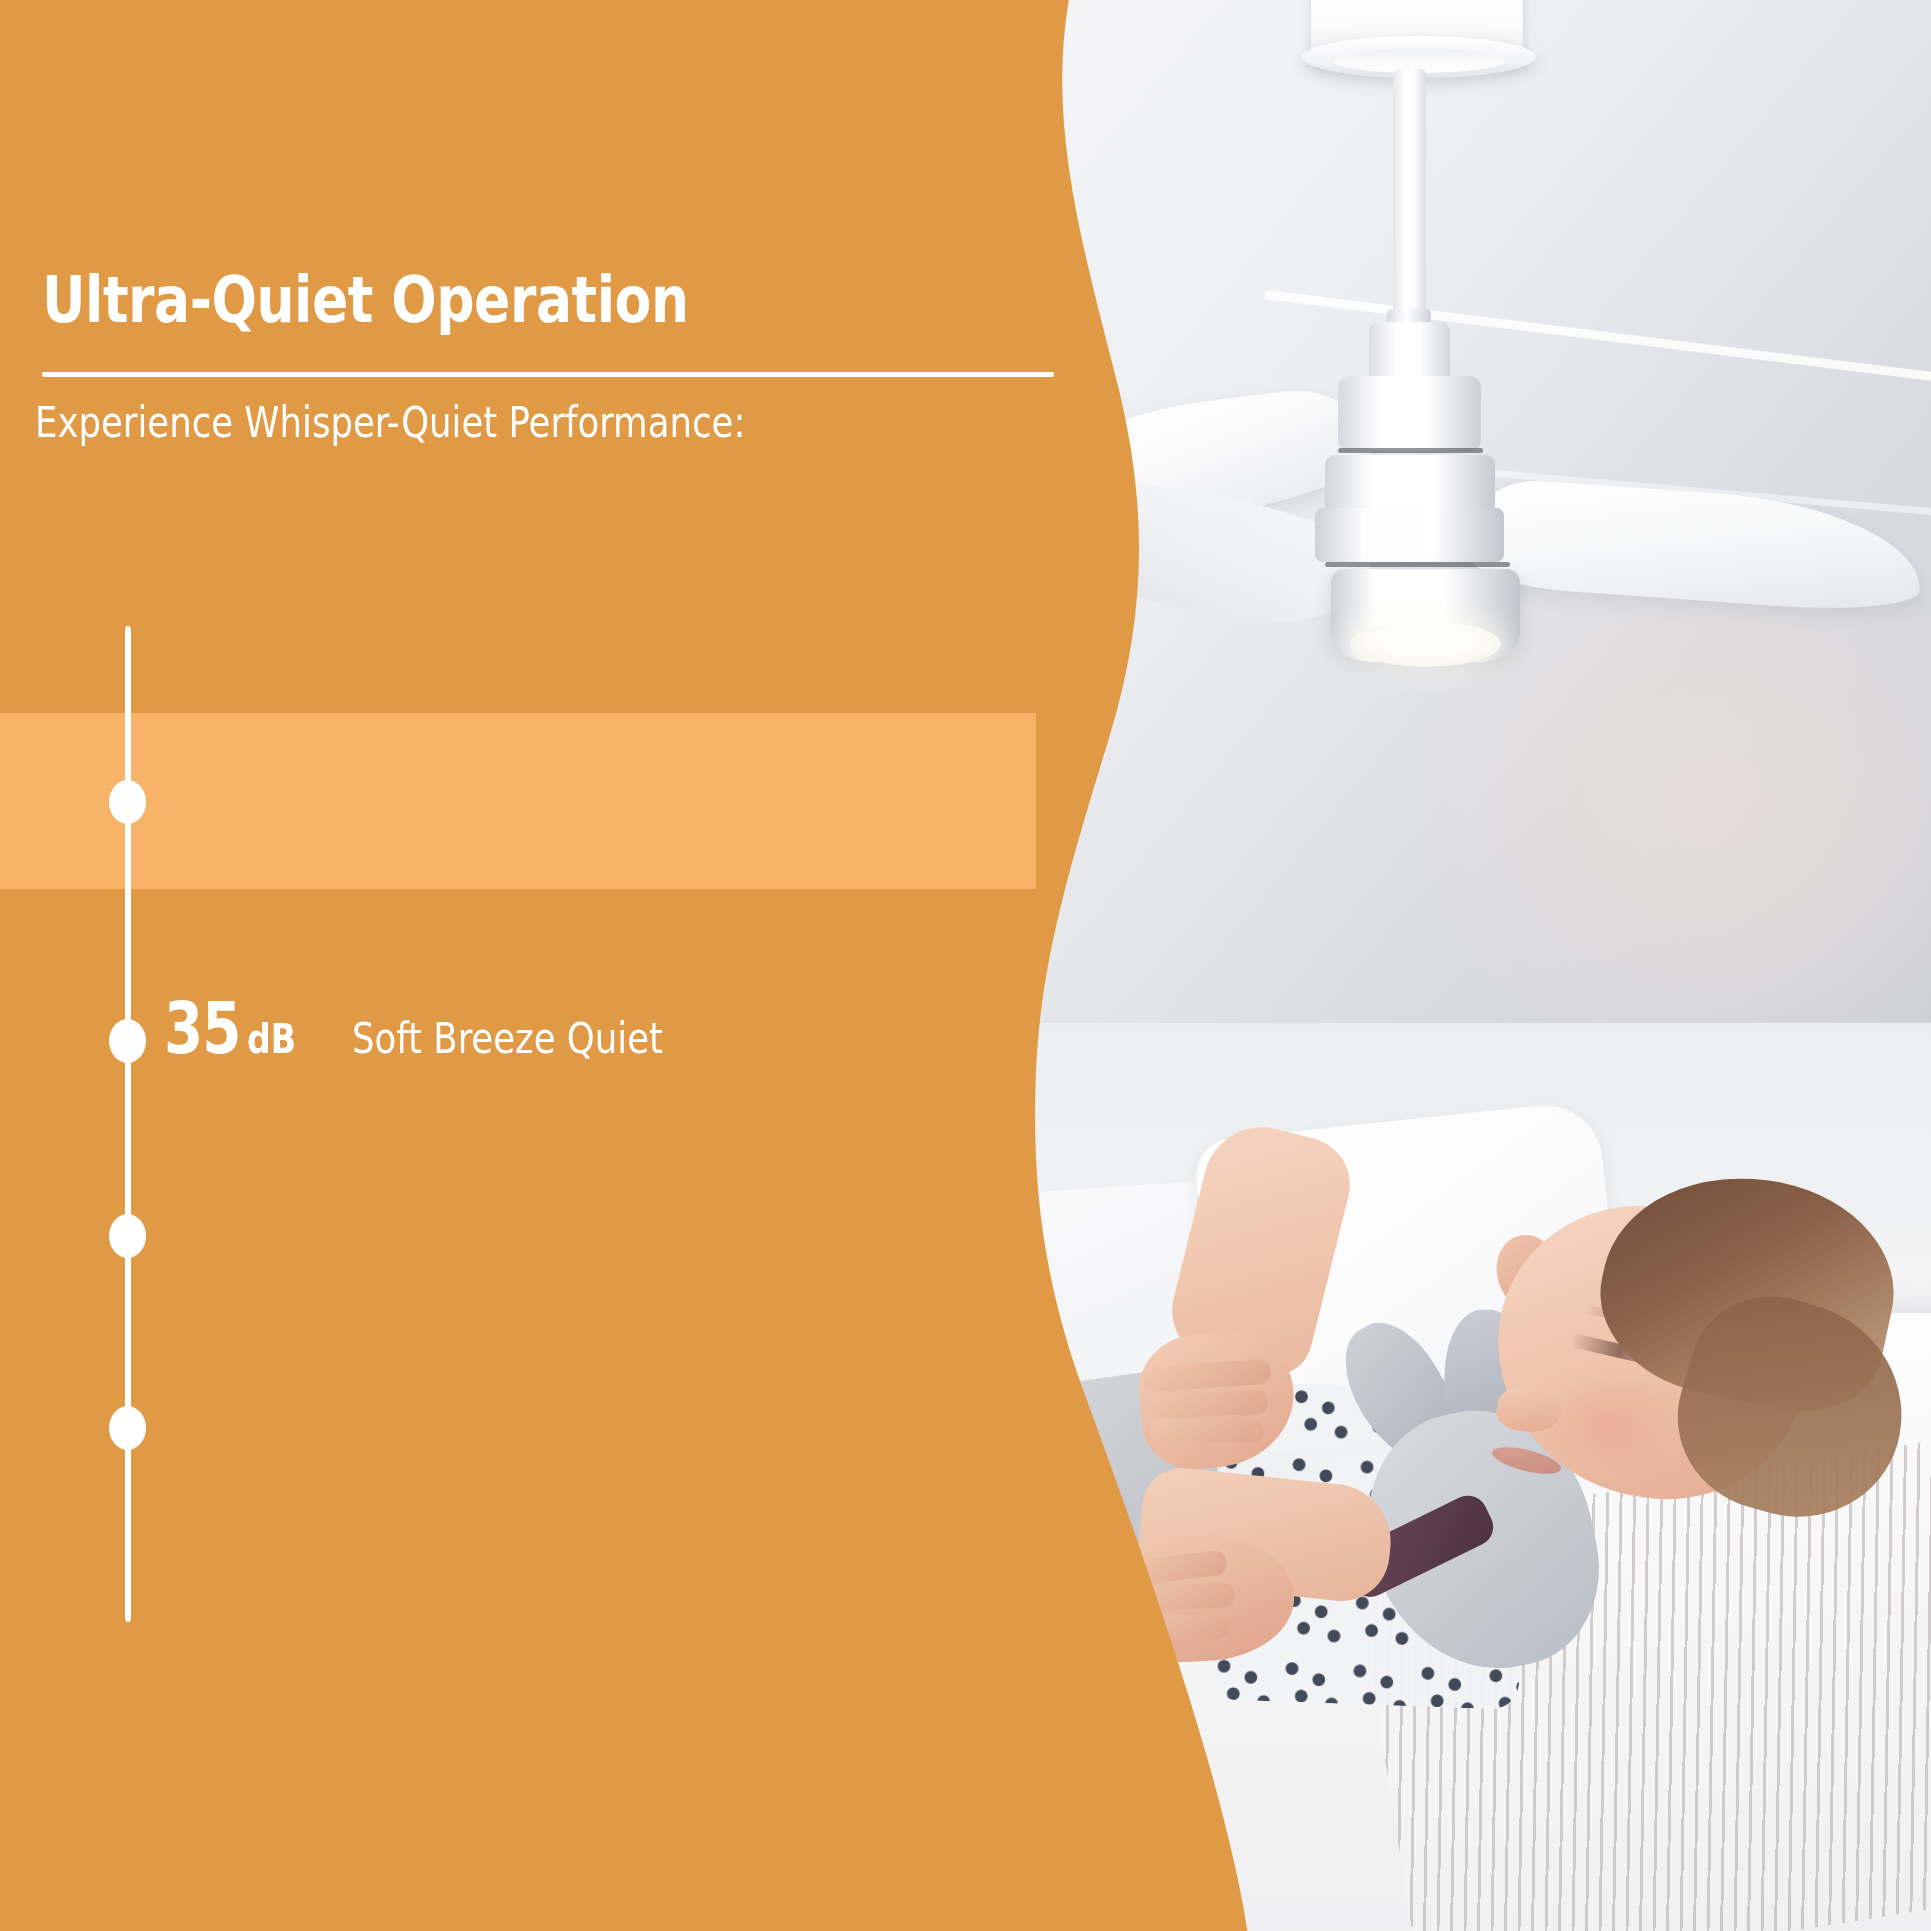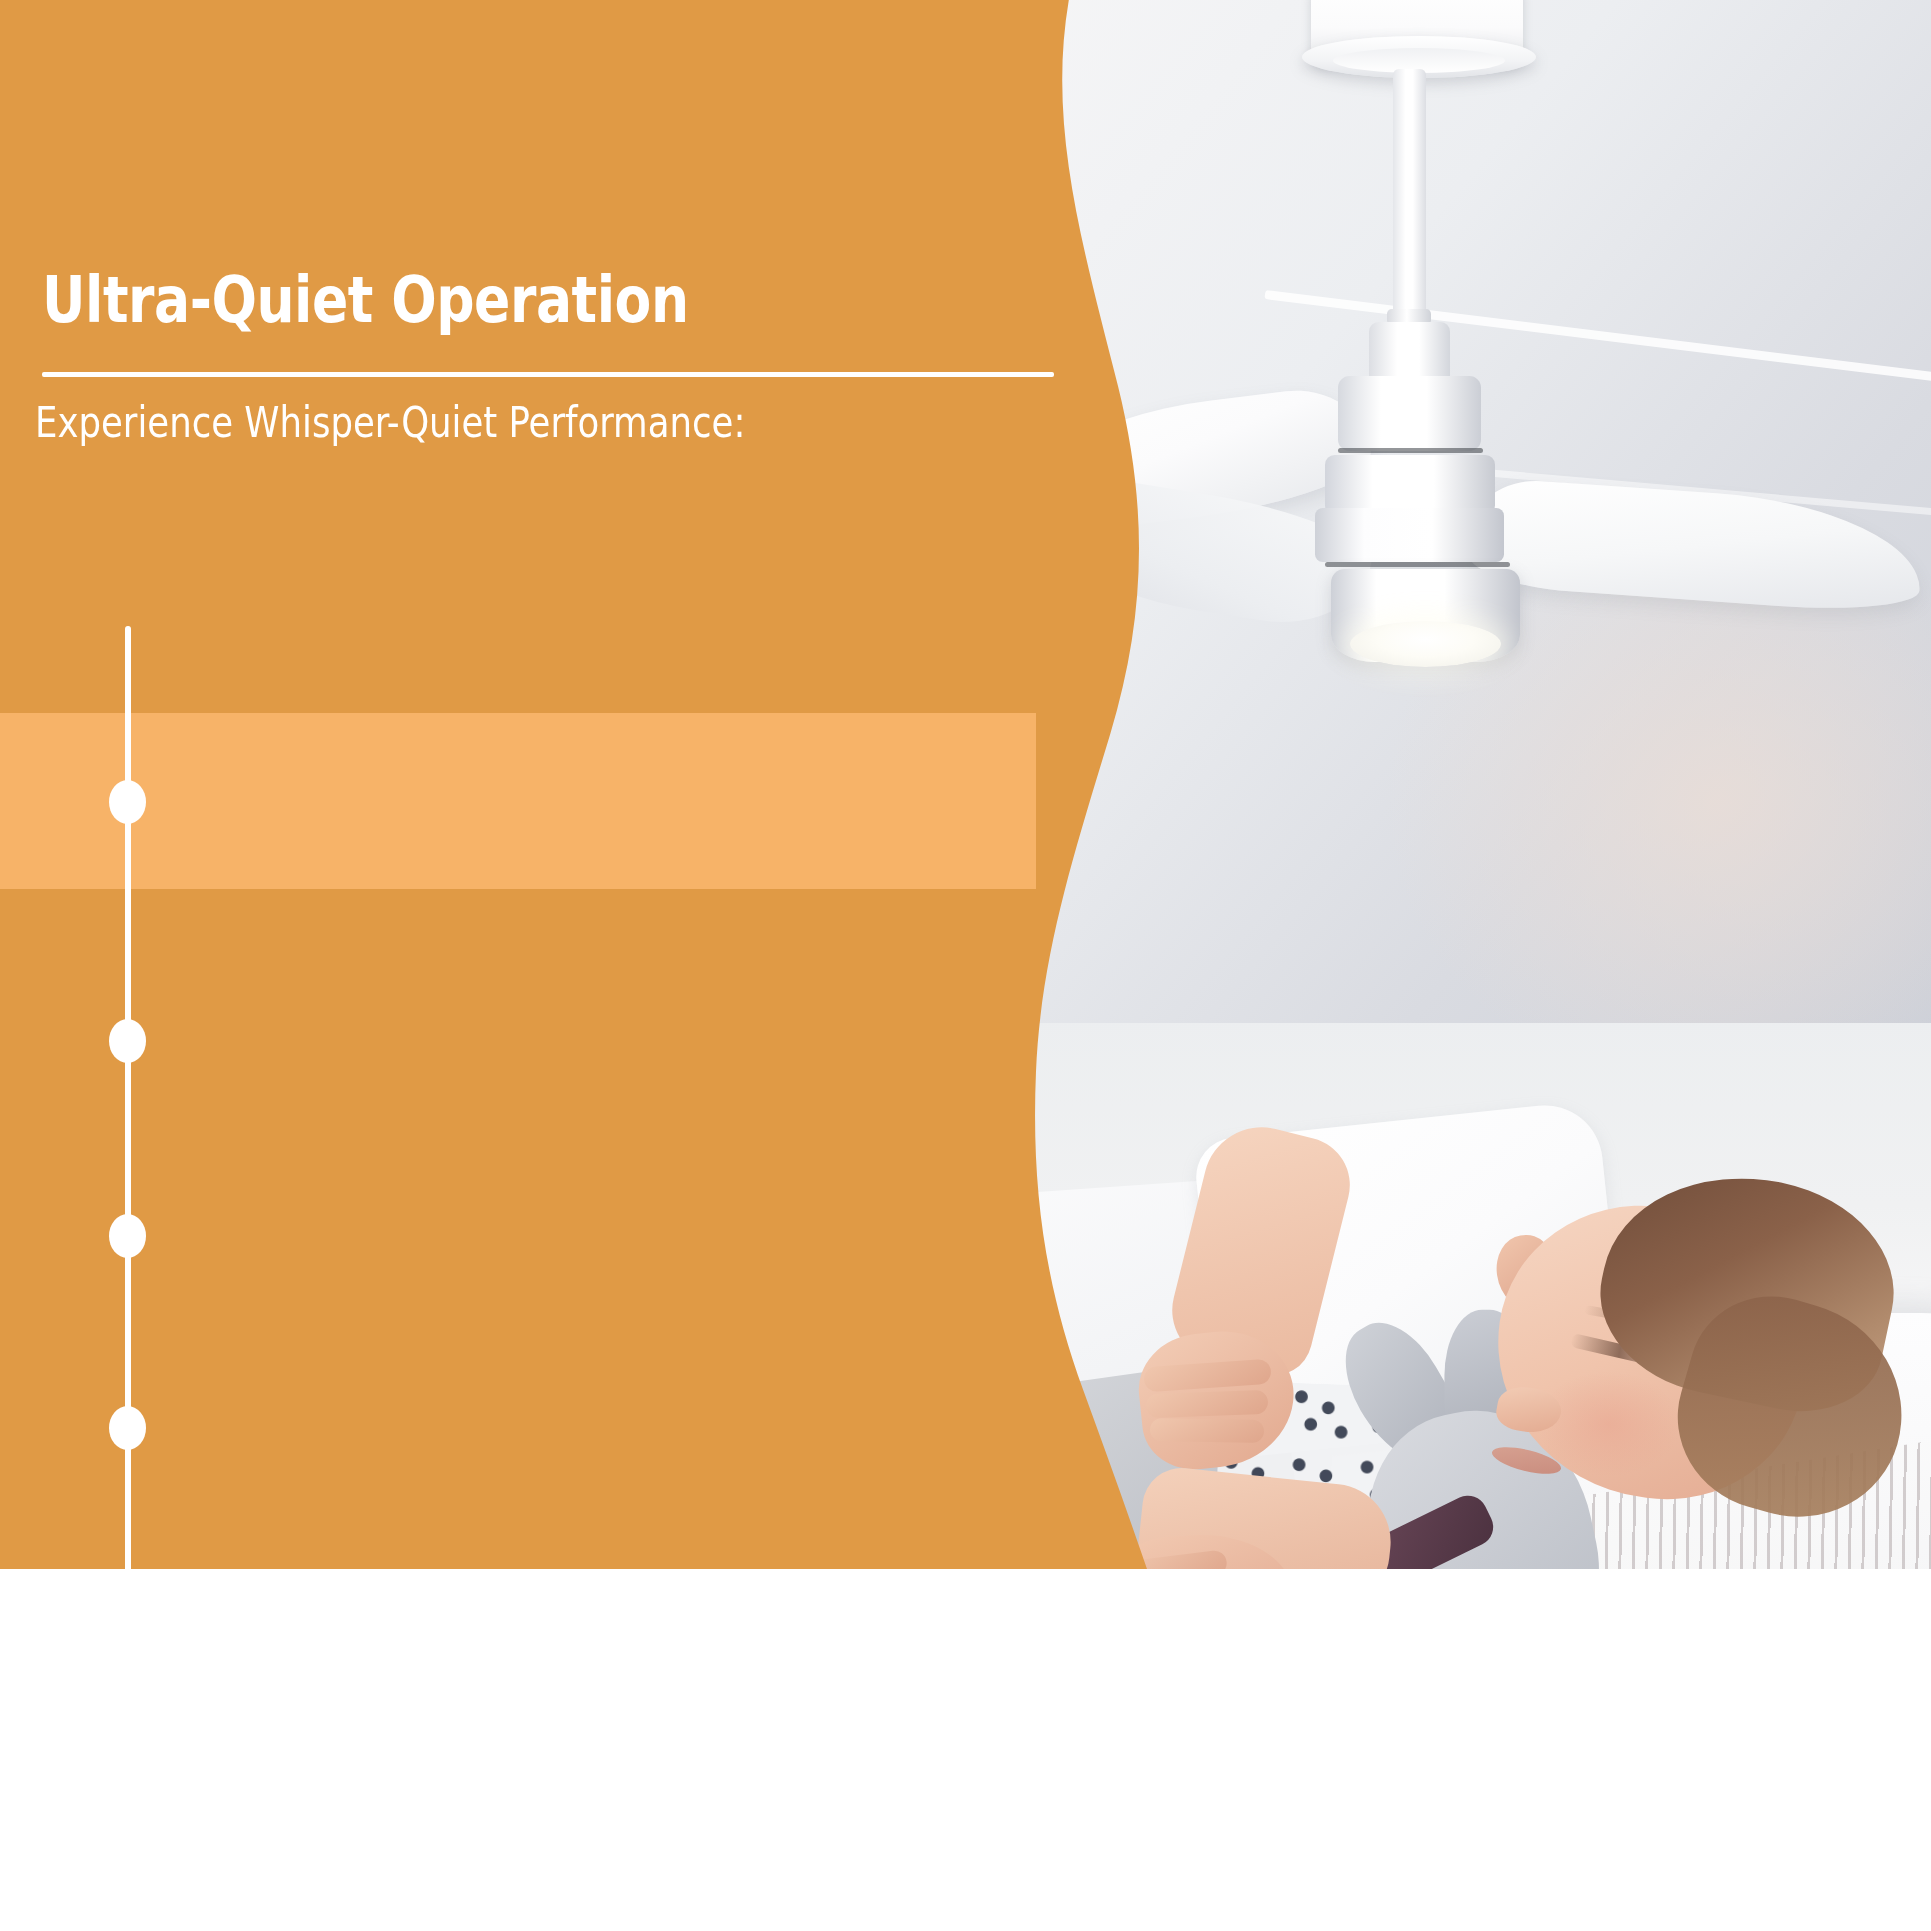--- a/index.html
+++ b/index.html
@@ -1,21 +1,21 @@
 <!DOCTYPE html>
 <html><head>
 <meta charset="utf-8">
 <style>
   html,body{margin:0;padding:0;}
   body{
     width:1931px;height:1931px;overflow:hidden;
     font-family:"Liberation Sans", sans-serif;
     background:#ffffff;
   }
-  #stage{position:relative;width:1931px;height:1569px;overflow:hidden;background:#7f1d1d;}
+  #stage{position:relative;width:1931px;height:1931px;overflow:hidden;background:#7f1d1d;}
 
   
   #photo-layer{position:absolute;inset:0;}
 
   
   .room-bg{
     position:absolute;left:966px;top:0;width:966px;height:1931px;
     background:
       radial-gradient(ellipse 869px 676px at 62% 18%, #f3f3f5 0%, #e8e9ec 45%, #dcdee3 75%, #d2d5dc 100%);
   }
@@ -402,20 +402,23 @@
     <div class="rule"></div>
     <div class="subtitle">Experience Whisper-Quiet Performance:</div>
 
     <div class="highlight-band"></div>
 
     <div class="tl-line"></div>
 
     <div class="dot" style="top:780px;"></div>
 
     <div class="dot" style="top:1019px;"></div>
+    <div class="row" style="top:987px;left:164px;">
+      <span class="val">35</span><span class="unit">dB</span><span class="lbl">Soft Breeze Quiet</span>
+    </div>
 
     <div class="dot" style="top:1214px;"></div>
 
     <div class="dot" style="top:1406px;"></div>
 
   </div>
 </div>
 
 
 </body></html>

